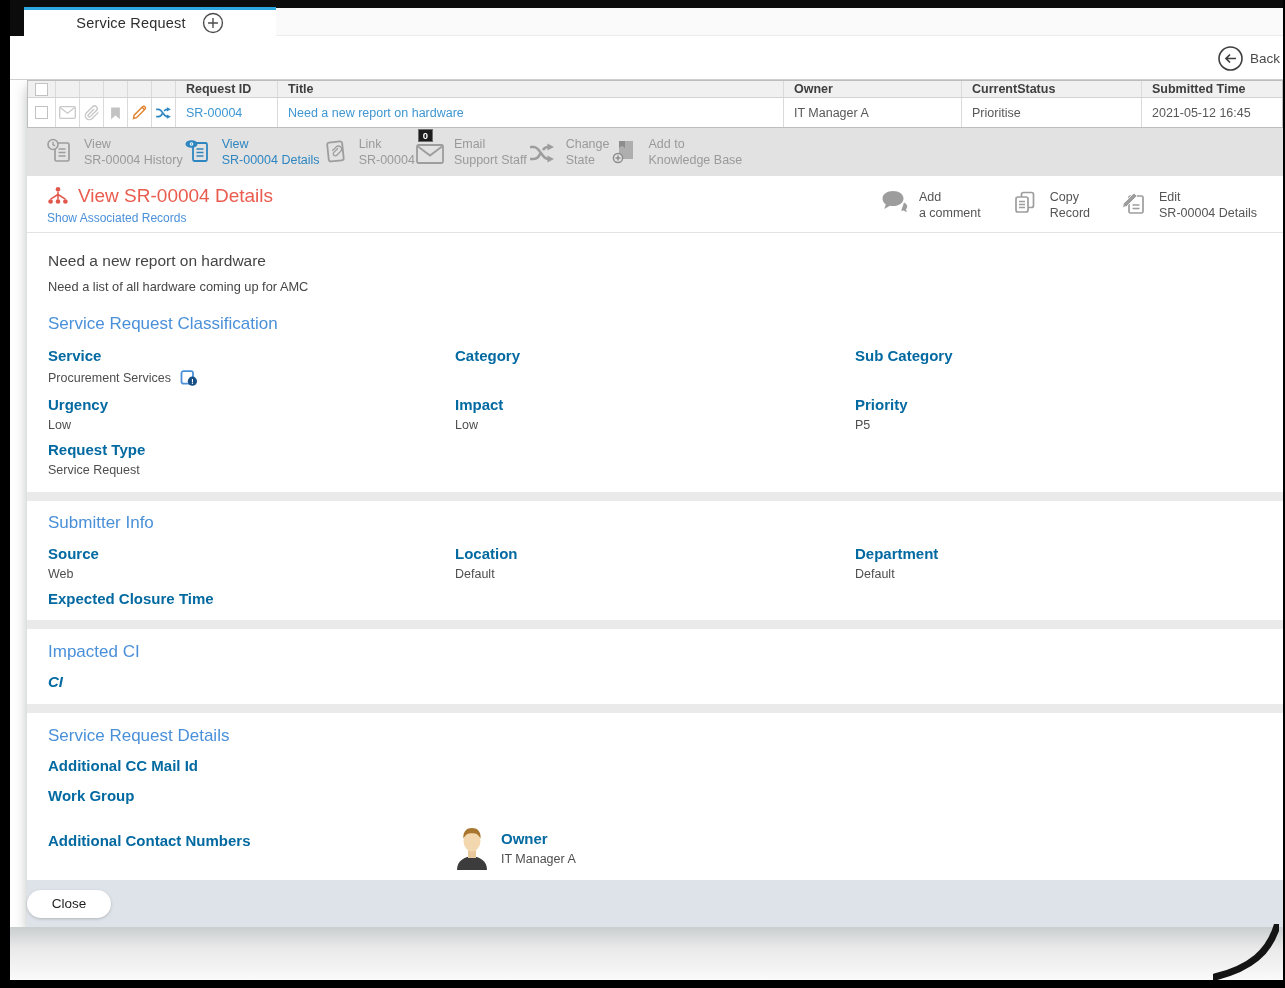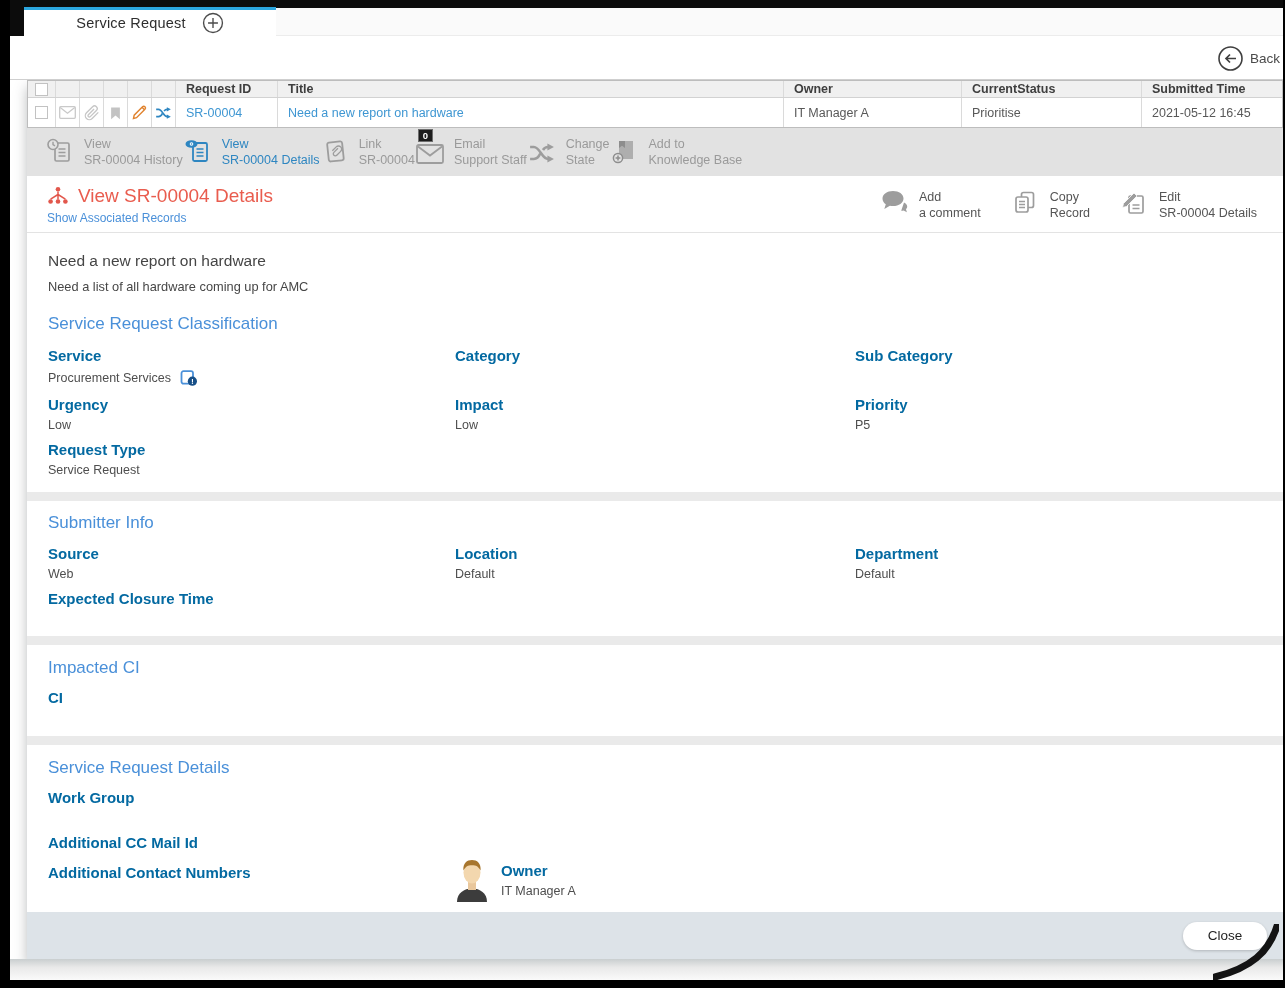--- a/index.html
+++ b/index.html
@@ -74,32 +74,32 @@
   .section-gap { height:9px; background:#eaeaea; }
   .req-title { font-size:15.5px; color:#454545; padding-top:19px; }
   .req-desc { font-size:12.8px; color:#464646; margin-top:9px; }
   .sec-heading { font-size:17px; color:#4a90d9; font-weight:400; }
   .s1 .sec-heading { margin-top:20px; margin-bottom:13px; }
   .fgrid { display:grid; grid-template-columns:407px 400px 1fr; }
   .field { margin-bottom:9px; }
   .flabel { font-size:15px; font-weight:bold; color:#0369a1; }
   .fvalue { font-size:12.5px; color:#4e4e4e; margin-top:4px; min-height:15px; display:flex; align-items:center; gap:8px; }
   .s1 { padding-bottom:6px; }
-  .s2 { padding-top:12px; padding-bottom:20px; }
+  .s2 { padding-top:12px; padding-bottom:4px; }
   .s2 .sec-heading { margin-bottom:12px; }
   .s3 { padding-top:13px; padding-bottom:14px; }
   .s3 .sec-heading { margin-bottom:11px; }
   .s4 { padding-top:13px; padding-bottom:10px; }
   .s4 .sec-heading { margin-bottom:11px; }
-  .label-only { margin-bottom:16px; }
+  .label-only { margin-bottom:0;font-style:italic; }
   .owner-block { display:flex; align-items:flex-start; gap:12px; margin-top:-6px; }
   .owner-text .flabel { margin-top:6px; }
 
   
-  .footer { height:47px; background:#dde3e8; display:flex; align-items:center; justify-content:flex-end; padding-right:16px; }
+  .footer { height:47px; background:#dde3e8; display:flex; align-items:center; justify-content:flex-start; padding-right:16px; }
   .close-btn {
     width:84px; height:28px; border-radius:14px; background:#fff; border:none;
     font-size:13.5px; color:#1f1f1f; font-family:inherit; cursor:pointer;
     box-shadow:0 1px 3px rgba(0,0,0,.2);
   }
 
   
   .bottom-gradient { flex:1 1 auto; min-height:20px; position:relative;
     background:linear-gradient(180deg,#c9cecf 0%,#e9e9e9 40%,#fafafa 100%); }
   .swoosh { position:absolute; right:4px; bottom:0; }
@@ -430,25 +430,25 @@
       <div class="sec-heading">Impacted CI</div>
       <div class="field label-only">
         <div class="flabel">CI</div>
       </div>
     </div>
 
     <div class="section-gap"></div>
 
     <div class="section s4">
       <div class="sec-heading">Service Request Details</div>
+      <div class="field" style="margin-bottom:13px">
+        <div class="flabel">Additional CC Mail Id</div>
+      </div>
       <div class="field" style="margin-bottom:28px">
         <div class="flabel">Work Group</div>
-      </div>
-      <div class="field" style="margin-bottom:13px">
-        <div class="flabel">Additional CC Mail Id</div>
       </div>
       <div class="fgrid">
         <div class="field">
           <div class="flabel">Additional Contact Numbers</div>
         </div>
         <div class="owner-block">
           <svg width="34" height="44" viewBox="0 0 34 44">
             <path d="M2 44c0-9 7-13.5 15-13.5S32 35 32 44z" fill="#3c3c3c"></path>
             <rect x="13" y="23" width="8" height="9" fill="#e9c79c"></rect>
             <ellipse cx="17" cy="14.5" rx="8.5" ry="11" fill="#f3d7ae"></ellipse>

